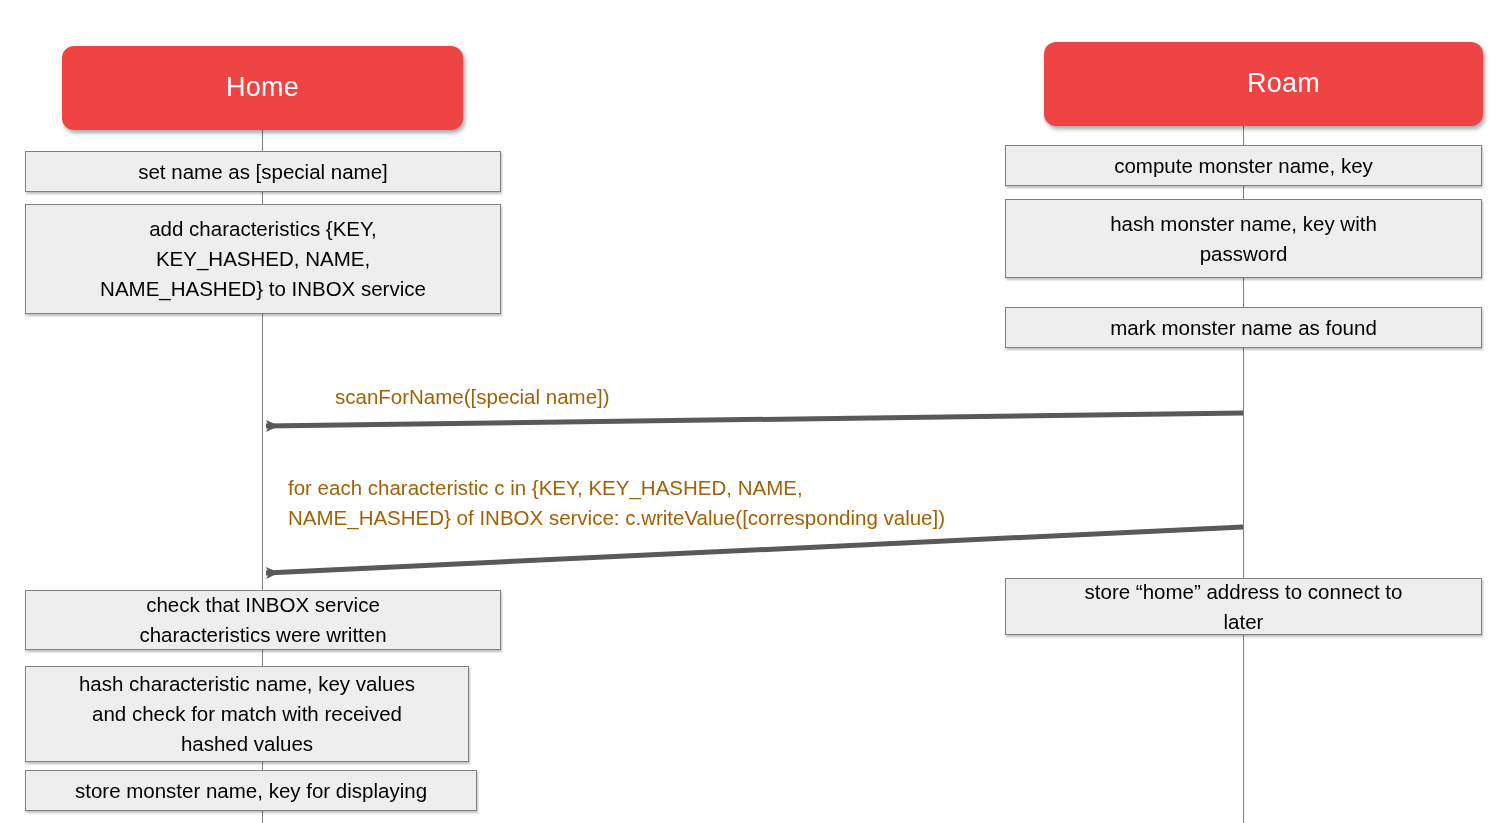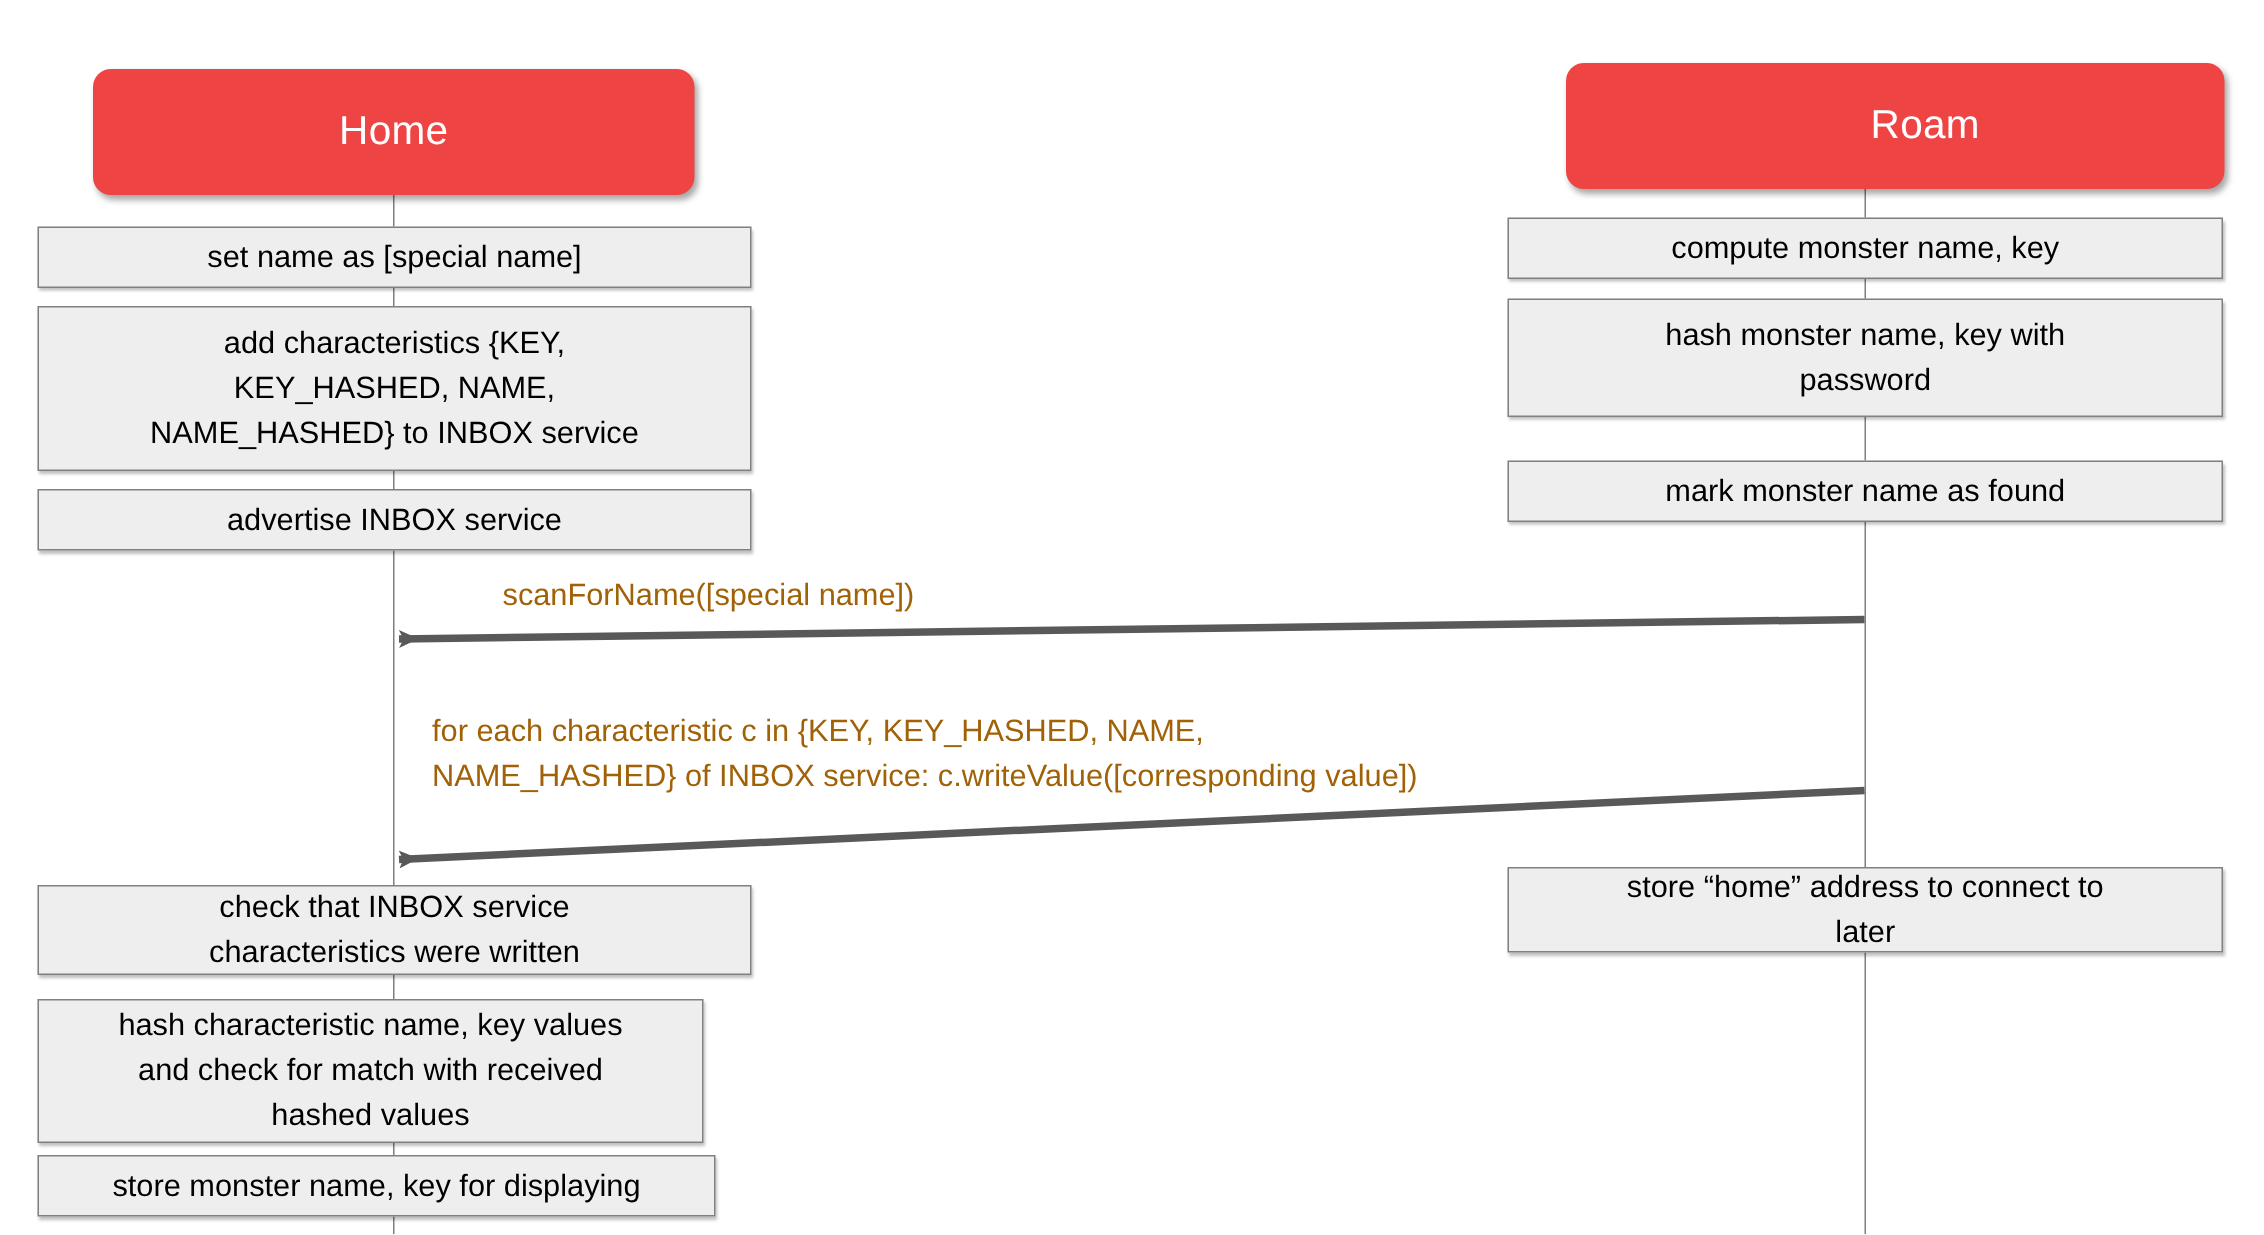--- a/index.html
+++ b/index.html
@@ -95,23 +95,20 @@
   <div class="action-box" style="left:25px; top:151px; width:476px; height:41px;">
     <span>set name as [special name]</span>
   </div>
 
   <div class="action-box" style="left:25px; top:204px; width:476px; height:110px;">
     <span>add characteristics {KEY,
 KEY_HASHED, NAME,
 NAME_HASHED} to INBOX service</span>
   </div>
 
-  <div class="action-box" style="left:25px; top:326px; width:476px; height:41px;">
-    <span>advertise INBOX service</span>
-  </div>
 
   <div class="action-box" style="left:25px; top:590px; width:476px; height:60px;">
     <span>check that INBOX service
 characteristics were written</span>
   </div>
 
   <div class="action-box" style="left:25px; top:666px; width:444px; height:96px;">
     <span>hash characteristic name, key values
 and check for match with received
 hashed values</span>

